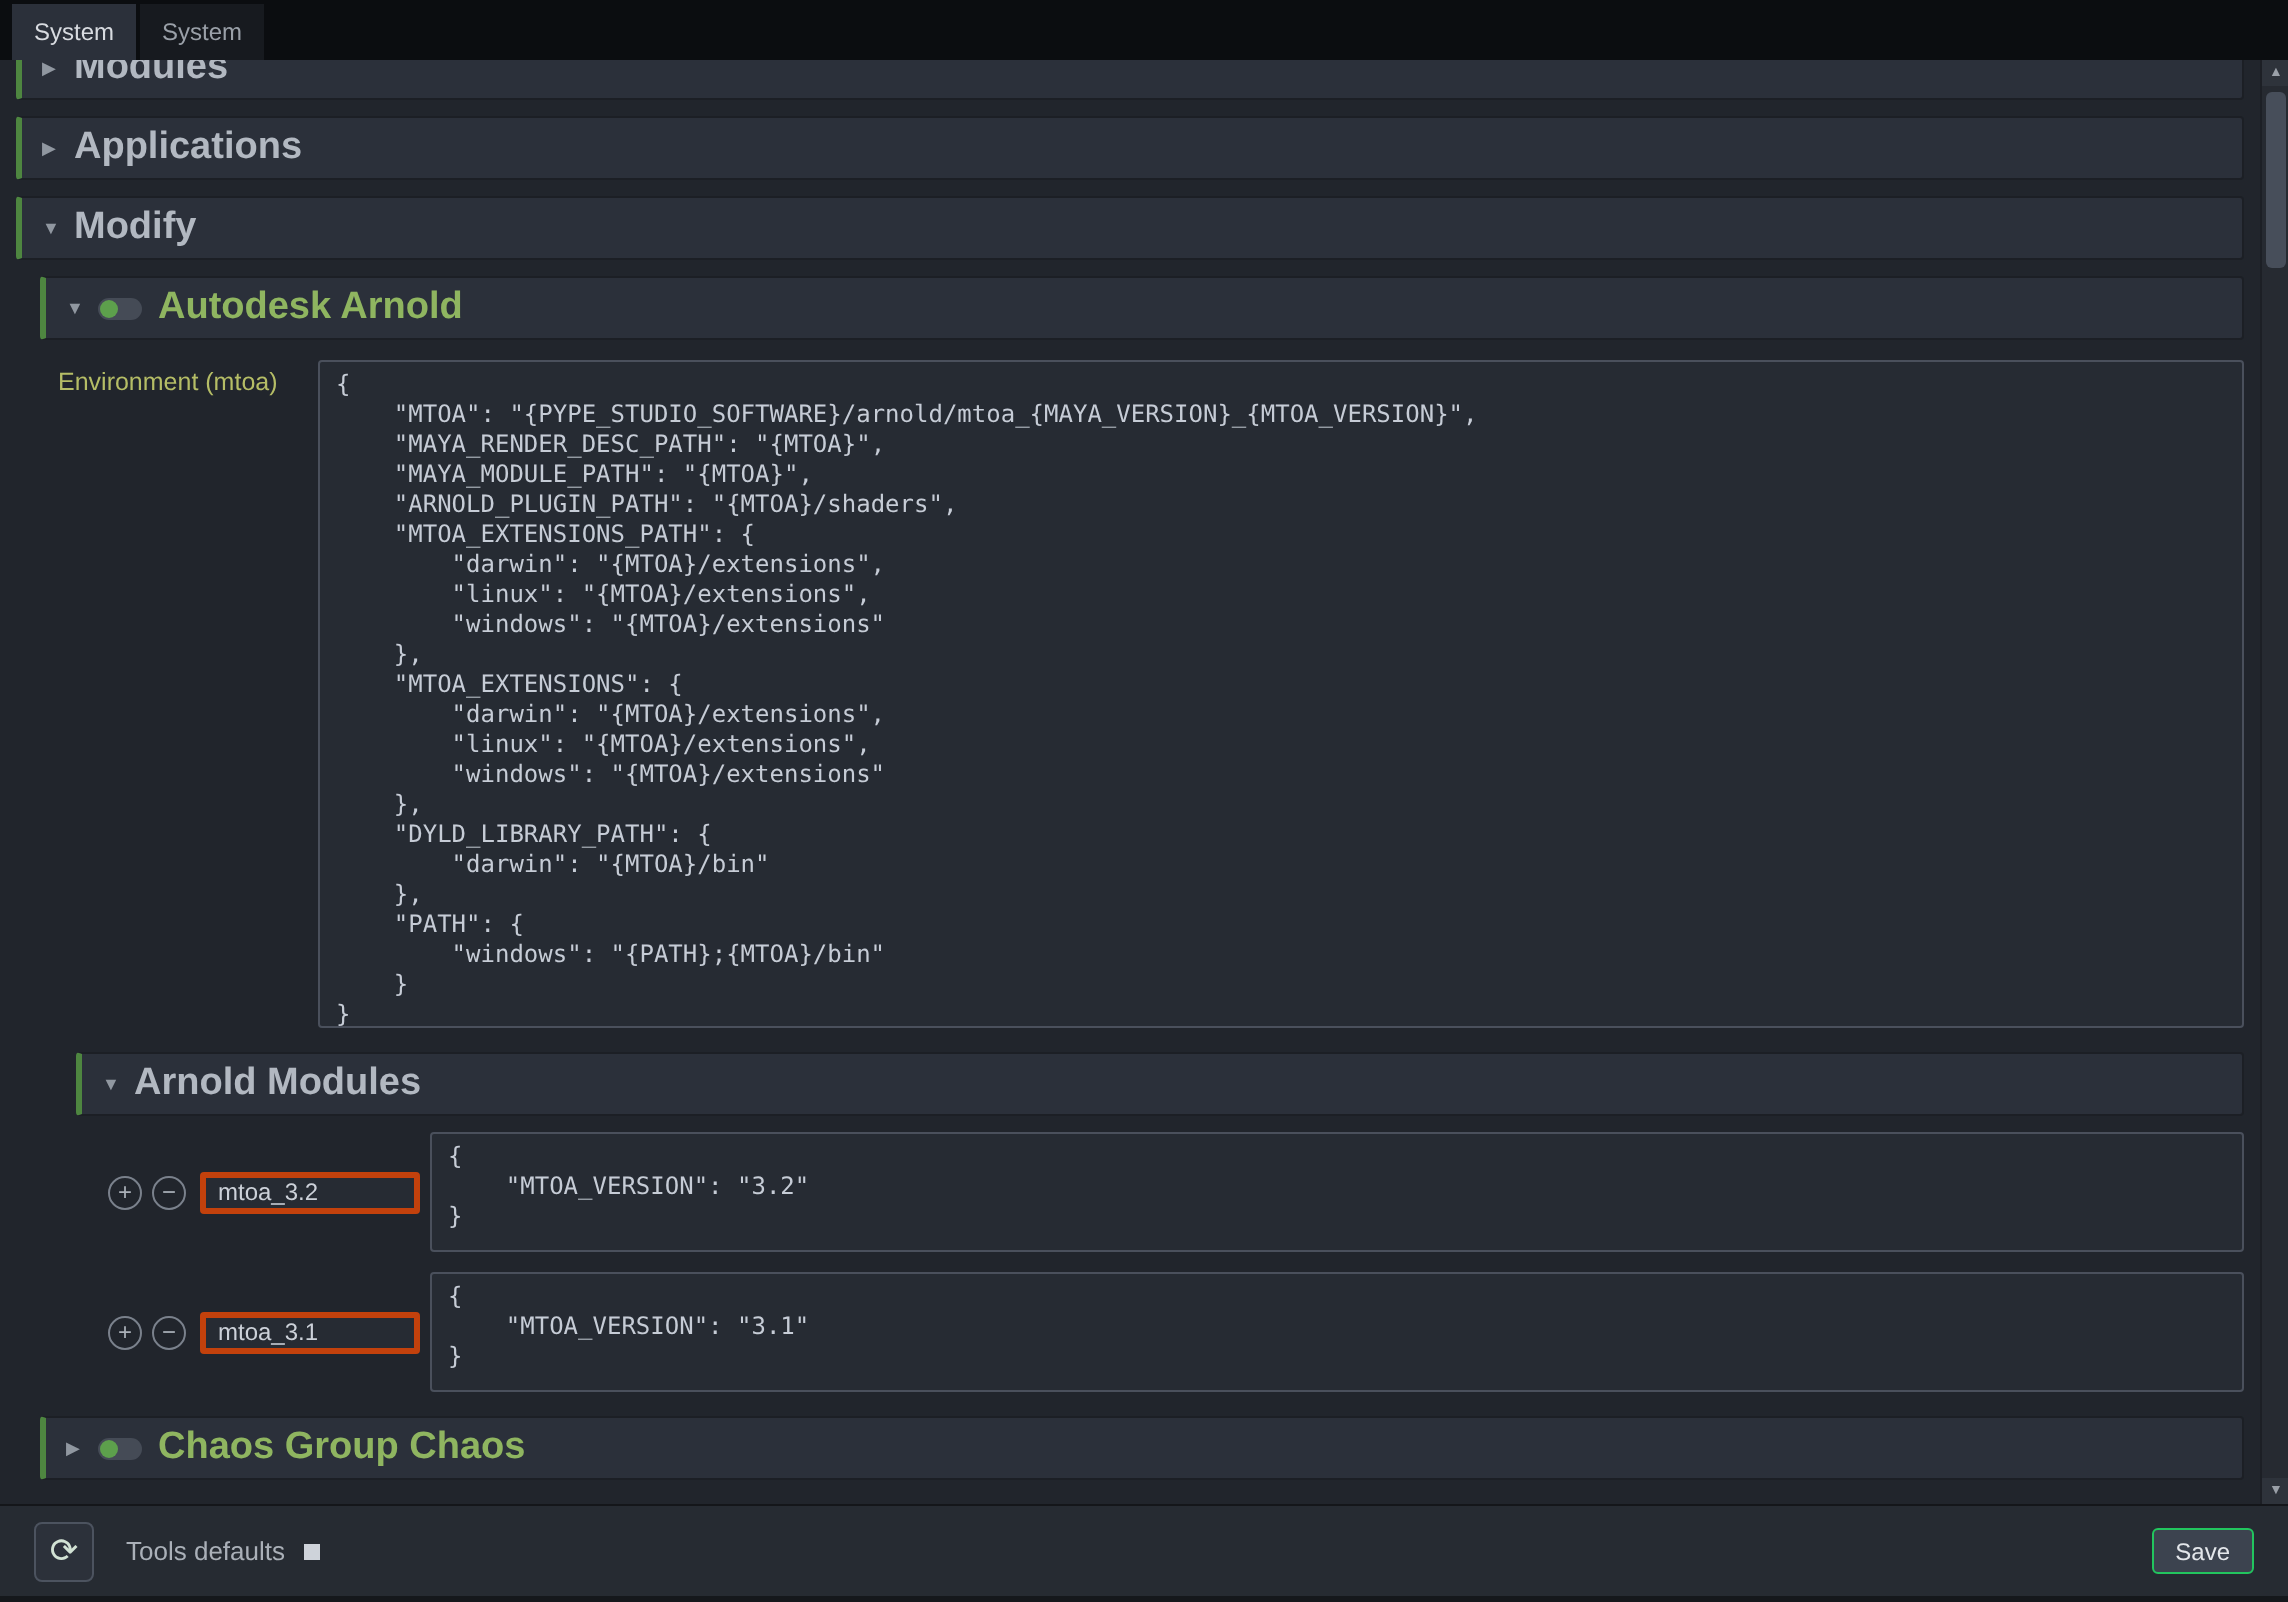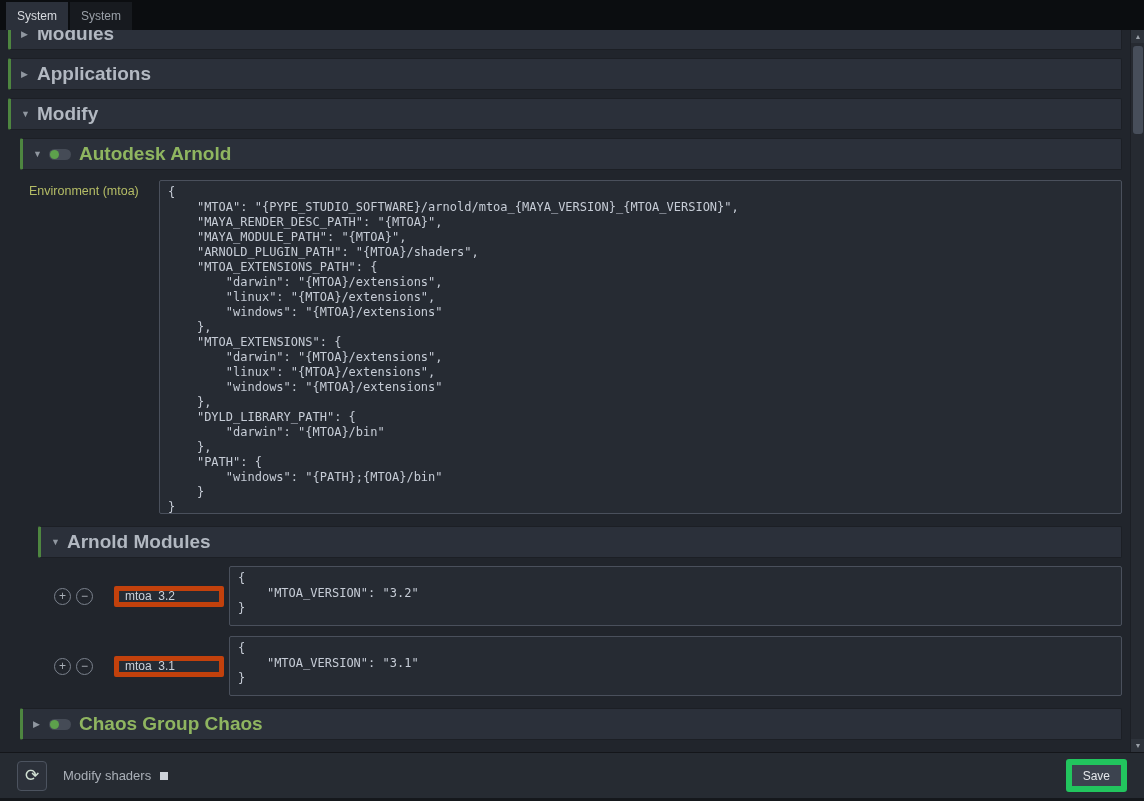--- a/index.html
+++ b/index.html
@@ -39,38 +39,38 @@
     font-size:12px; line-height:15px; padding:4px 8px; resize:none; border-radius:2px; outline:none; overflow:hidden; }
   .env-text { flex:1; height:334px; }
 
   
   .versions-body { margin-left:30px; }
   .ver-row { display:flex; align-items:center; margin-left:16px; }
   .ver-row.first { margin-top:8px; }
   .ver-row.second { margin-top:10px; }
   .circle-btn { width:17px; height:17px; border-radius:50%; border:1px solid #7a818c; background:transparent; color:#aab0b8;
     font-size:12px; line-height:14px; text-align:center; margin-right:5px; cursor:default; padding:0; flex:0 0 17px; }
-  .ver-input { width:110px; height:21px; background:#262b33; border:5px solid #c2410c; color:#ccd1d9; font-size:12px;
-    padding:2px 6px; margin-left:16px; border-radius:2px; outline:none; font-family:"Liberation Sans", sans-serif; }
+  .ver-input { width:110px; height:21px; background:#262b33; border:3px solid #c2410c; color:#ccd1d9; font-size:12px;
+    padding:2px 6px; margin-left:2px; border-radius:2px; outline:none; font-family:"Liberation Sans", sans-serif; }
   .ver-text { flex:1; height:60px; margin-left:5px; }
 
   
   .scrollbar { width:14px; background:#262a31; position:relative; flex:0 0 14px; border-left:1px solid #1c1f25; }
   .sb-btn { position:absolute; left:0; width:14px; height:13px; font-size:7px; color:#9aa0a8; text-align:center; line-height:13px; background:#2e333b; }
   .sb-btn.up { top:0; }
   .sb-btn.down { bottom:0; }
   .sb-thumb { position:absolute; left:2px; top:16px; width:10px; height:88px; background:#474e5a; border-radius:3px; }
 
   
   .footer { height:46px; background:#262b32; border-top:1px solid #14161a; display:flex; align-items:center; padding:0 17px; }
   .refresh-btn { width:30px; height:30px; background:#2c313a; border:1px solid #4c535f; border-radius:4px;
     color:#d2e2d4; font-size:17px; line-height:26px; text-align:center; cursor:default; padding:0; }
   .mod-label { margin-left:16px; color:#aab0b8; font-size:13px; }
   .mod-square { width:8px; height:8px; background:#ced3da; display:inline-block; margin-left:9px; }
-  .save-btn { margin-left:auto; height:33px; padding:0 11px; background:#3c434f; border:6px solid #22c55e; border-radius:3px;
+  .save-btn { margin-left:auto; height:23px; padding:0 11px; background:#3c434f; border:1px solid #22c55e; border-radius:3px;
     color:#e3e6ea; font-size:12px; cursor:default; }
 </style>
 </head>
 <body>
 
 <div class="app">
 
   <div class="tabbar">
     <div class="tab active">System</div>
     <div class="tab">System</div>
@@ -166,18 +166,18 @@
 
     <div class="scrollbar">
       <div class="sb-btn up">▲</div>
       <div class="sb-thumb"></div>
       <div class="sb-btn down">▼</div>
     </div>
   </div>
 
   <div class="footer">
     <button class="refresh-btn"><span>⟳</span></button>
-    <span class="mod-label">Modify shaders</span>
+    <span class="mod-label">Tools defaults</span>
     <span class="mod-square"></span>
     <button class="save-btn">Save</button>
   </div>
 
 </div>
 
 </body></html>

